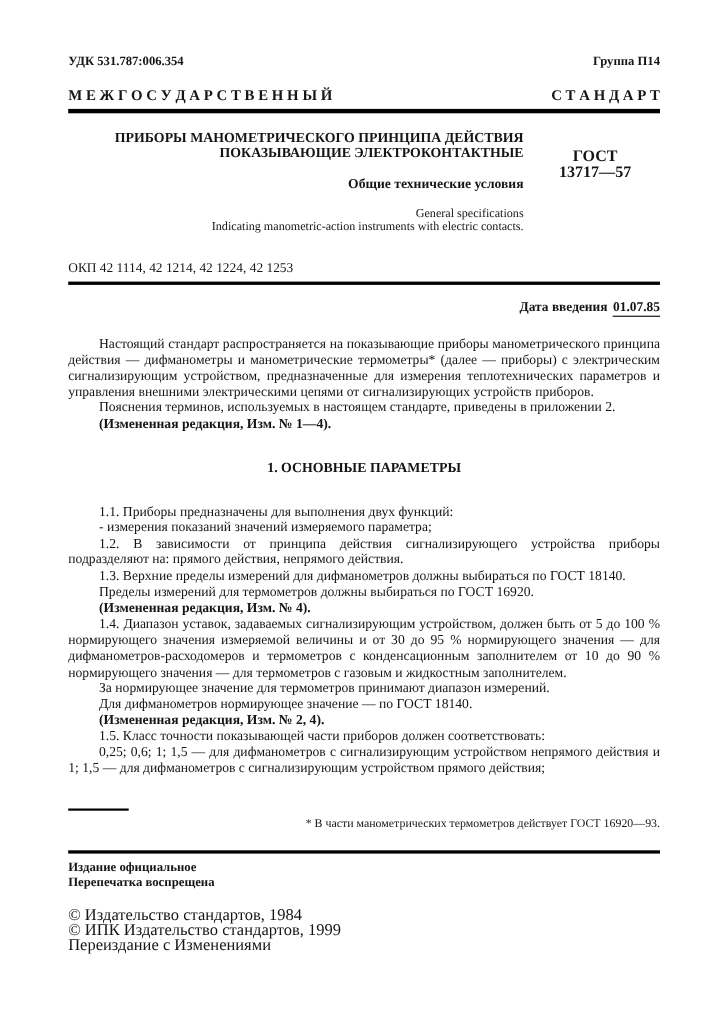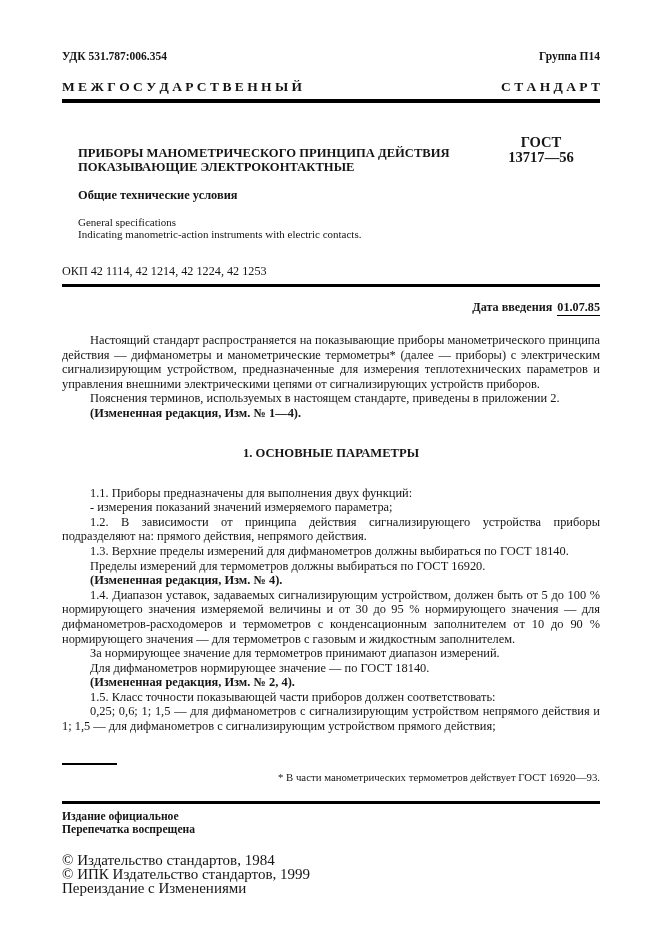--- a/index.html
+++ b/index.html
@@ -40,23 +40,22 @@
     height: 3.5px;
     background: #000;
     margin-top: 5px;
   }
   .title-flex {
     display: flex;
     margin-top: 15px;
   }
   .title-left {
     flex: 1;
-    text-align: left;
+    text-align: right;
     padding: 0 6px 0 16px;
-    margin-top: 28px;
   }
   .title-ru {
     font-weight: bold;
     font-size: 12.6px;
     line-height: 14px;
   }
   .subtitle {
     font-weight: bold;
     font-size: 12.4px;
     margin-top: 14px;
@@ -161,21 +160,21 @@
         <div>ПОКАЗЫВАЮЩИЕ ЭЛЕКТРОКОНТАКТНЫЕ</div>
       </div>
       <div class="subtitle">Общие технические условия</div>
       <div class="title-en">
         <div>General specifications</div>
         <div>Indicating manometric-action instruments with electric contacts.</div>
       </div>
     </div>
     <div class="gost-block">
       <div>ГОСТ</div>
-      <div>13717—56</div>
+      <div>13717—57</div>
     </div>
   </div>
 
   <div class="okp">ОКП 42 1114, 42 1214, 42 1224, 42 1253</div>
 
   <div class="rule rule-okp"></div>
 
   <div class="date-row">
     <span>Дата введения</span><span class="date-value">01.07.85</span>
   </div>

